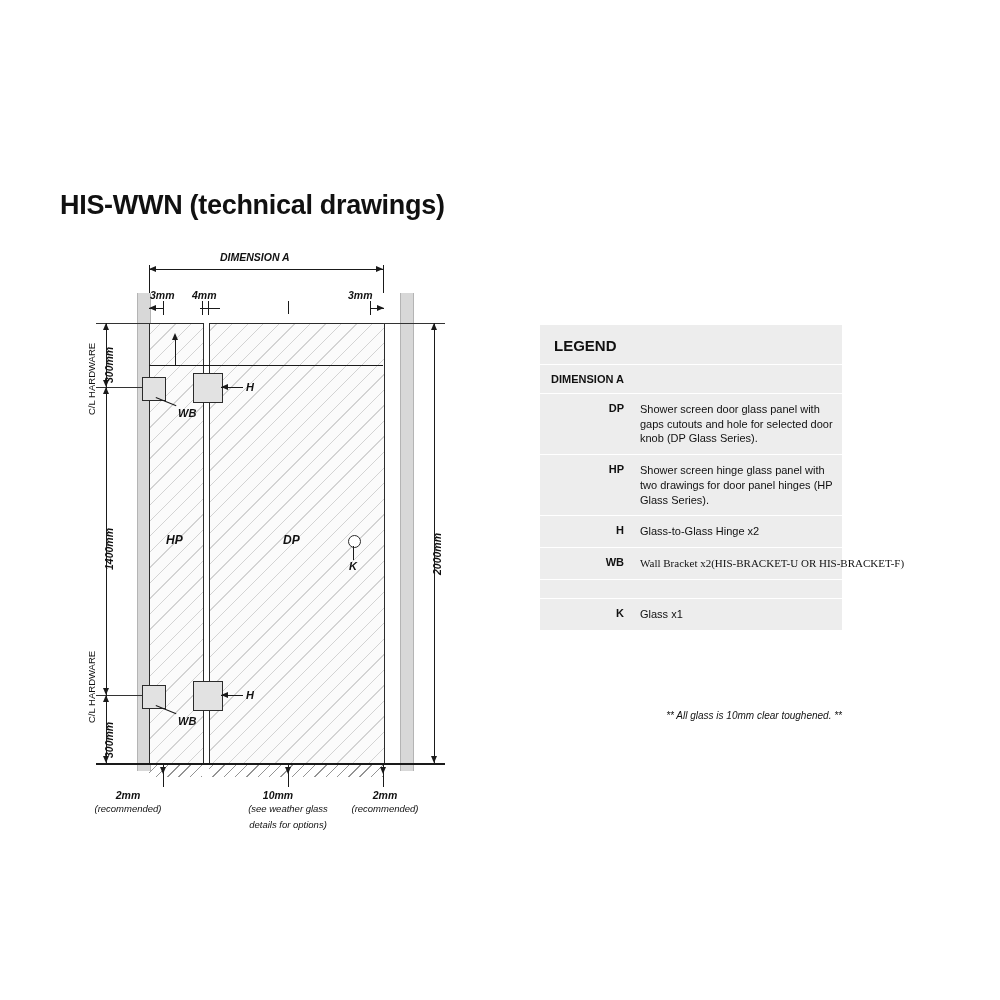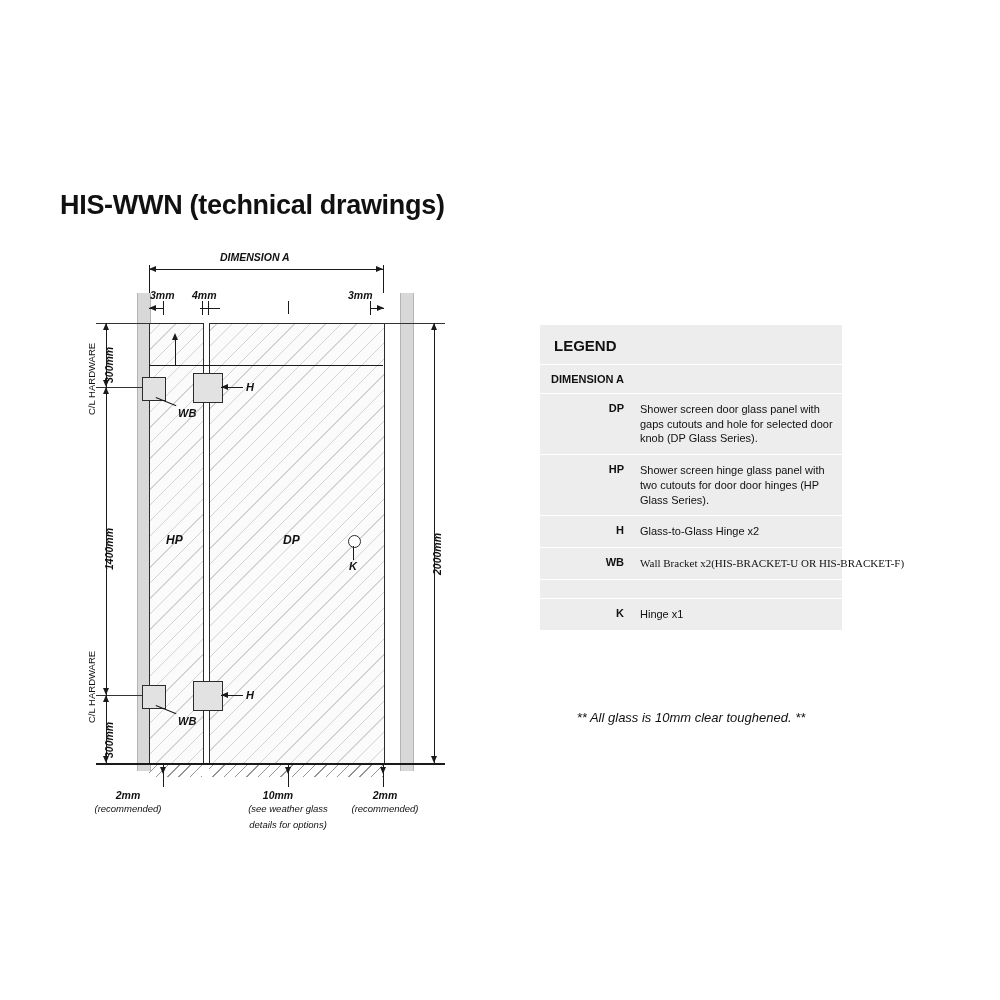--- a/index.html
+++ b/index.html
@@ -175,22 +175,22 @@
     white-space: nowrap;
     overflow: visible;
     font-family: Liberation Serif, serif;
   }
   .legend-row.spacer { min-height: 18px; }
   #legend-note {
     position: absolute;
     left: 540px;
     top: 710px;
     width: 302px;
-    text-align: center;
-    font-size: 13px;
+    text-align: right;
+    font-size: 10px;
     font-style: italic;
     color: #111111;
   }
 </style>
 </head>
 <body>
 
 <div id="page-title">HIS-WWN (technical drawings)</div>
 
 <div id="drawing">
@@ -314,37 +314,37 @@
     <div class="legend-key">DIMENSION A</div>
   </div>
 
   <div class="legend-row">
     <div class="legend-key">DP</div>
     <div class="legend-val">Shower screen door glass panel with gaps cutouts and hole for selected door knob (DP Glass Series).</div>
   </div>
 
   <div class="legend-row">
     <div class="legend-key">HP</div>
-    <div class="legend-val">Shower screen hinge glass panel with two cutouts for door door hinges (HP Glass Series).</div>
+    <div class="legend-val">Shower screen hinge glass panel with two drawings for door panel hinges (HP Glass Series).</div>
   </div>
 
   <div class="legend-row">
     <div class="legend-key">H</div>
     <div class="legend-val">Glass-to-Glass Hinge x2</div>
   </div>
 
   <div class="legend-row">
     <div class="legend-key">WB</div>
     <div class="legend-val wide">Wall Bracket x2(HIS-BRACKET-U OR HIS-BRACKET-F)</div>
   </div>
 
   <div class="legend-row spacer">
     <div class="legend-key"></div>
     <div class="legend-val"></div>
   </div>
 
   <div class="legend-row">
     <div class="legend-key">K</div>
-    <div class="legend-val">Hinge x1</div>
+    <div class="legend-val">Glass x1</div>
   </div>
 </div>
 
 <div id="legend-note">** All glass is 10mm clear toughened. **</div>
 
 </body></html>

